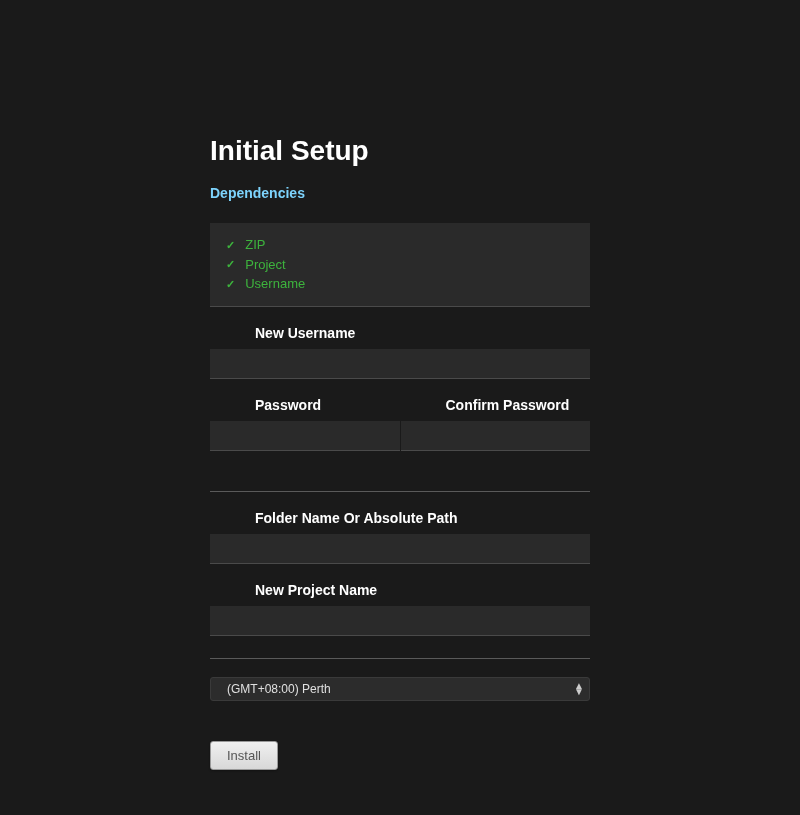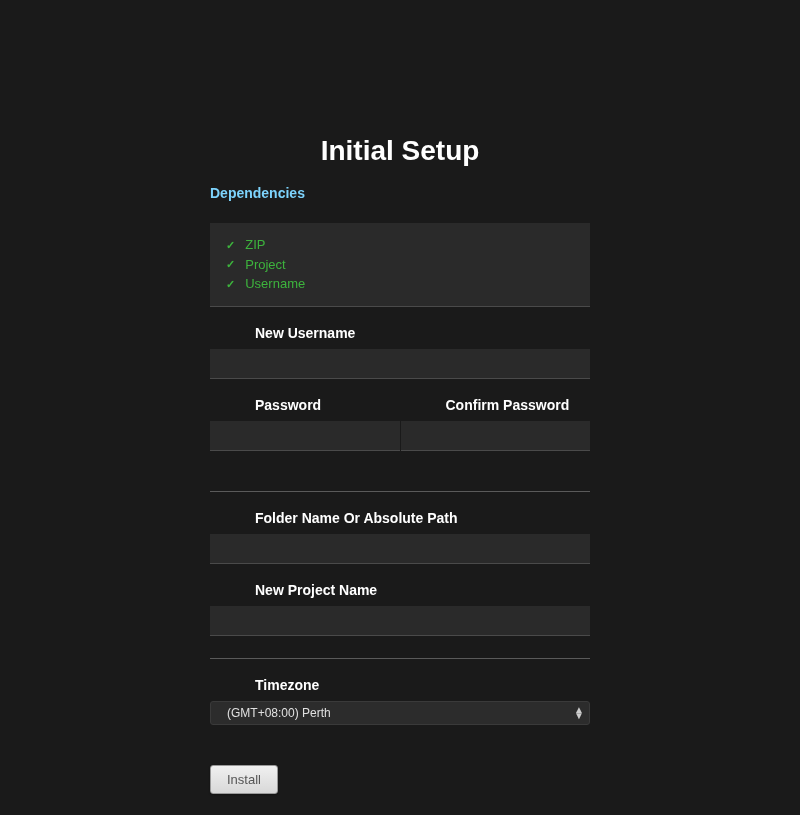--- a/index.html
+++ b/index.html
@@ -17,21 +17,20 @@
     }
     .container {
       width: 380px;
       margin: 0 auto;
     }
     .page-title {
       font-size: 28px;
       font-weight: 600;
       margin-bottom: 18px;
       color: #ffffff;
-      text-align: center;
     }
     .section-label {
       font-size: 14px;
       font-weight: 600;
       margin-bottom: 22px;
       color: #7dd3fc;
     }
     .dependencies-box {
       background-color: #2a2a2a;
       border-bottom: 1px solid #4a4a4a;
@@ -173,21 +172,20 @@
   </div>
 
   <div class="field-group">
     <label class="field-label">New Project Name</label>
     <input type="text" class="text-input" value="" style="">
   </div>
 
   <hr class="divider">
 
   <div class="field-group">
-    <label class="field-label">Timezone</label>
     <div class="select-wrap">
       <select class="select-input">
         <option>(GMT+08:00) Perth</option>
       </select>
       <span class="select-arrows">
         <span>▲</span>
           <span>▼</span>
       </span>
     </div>
   </div>

